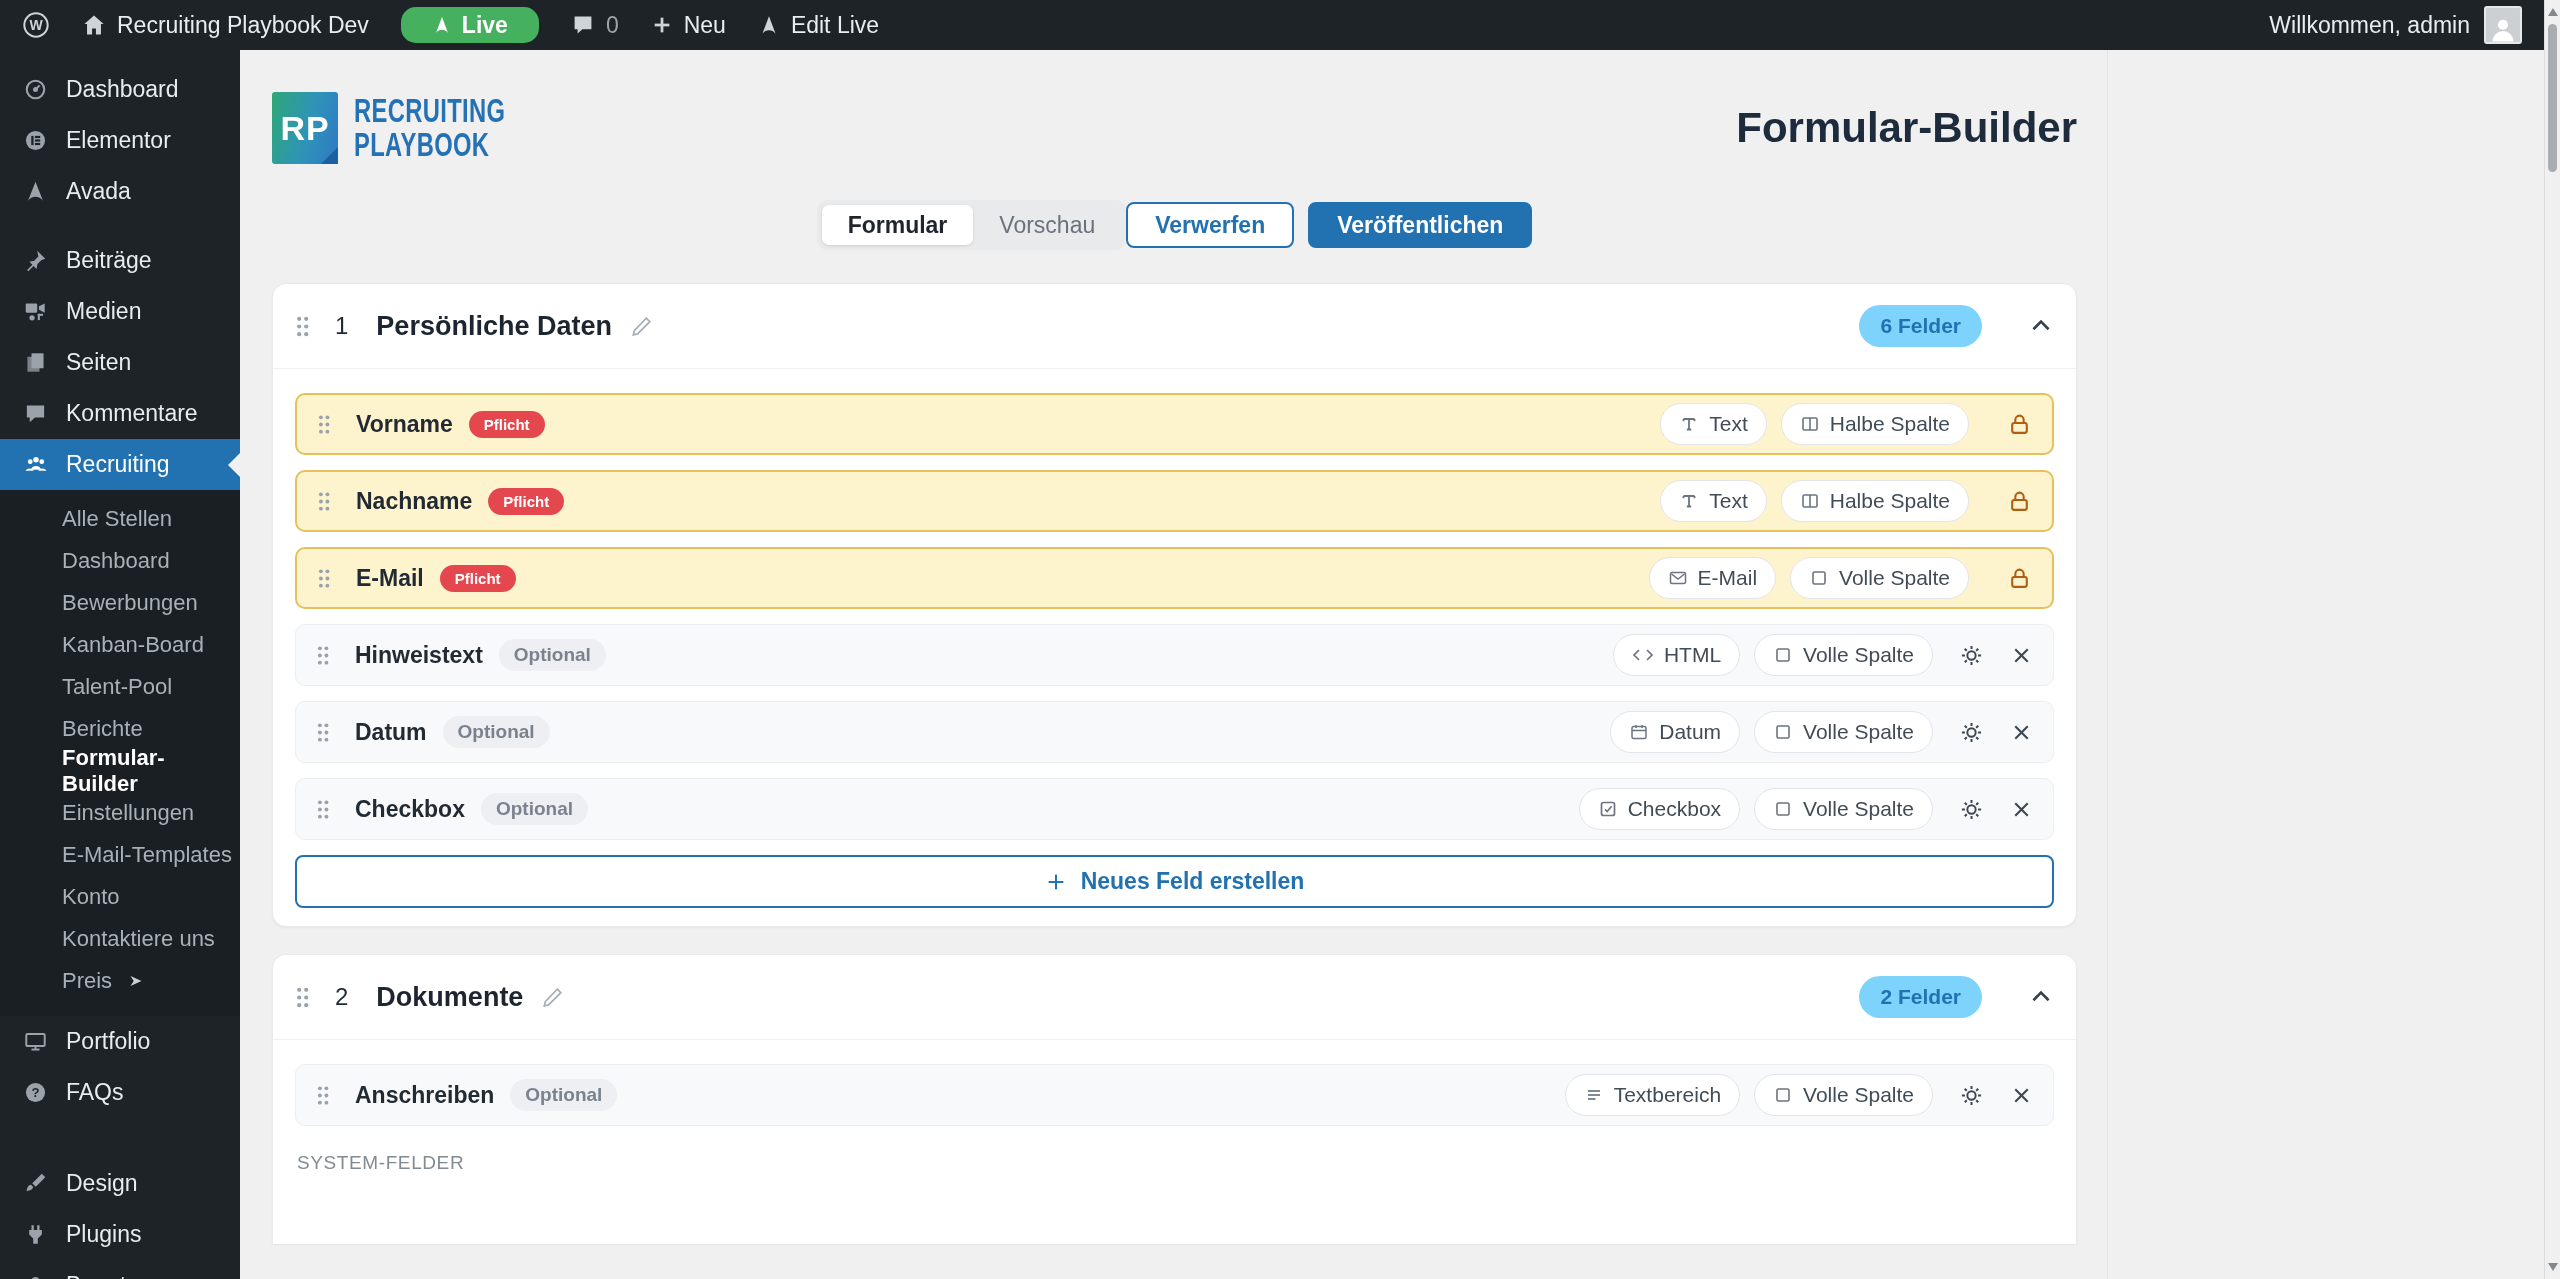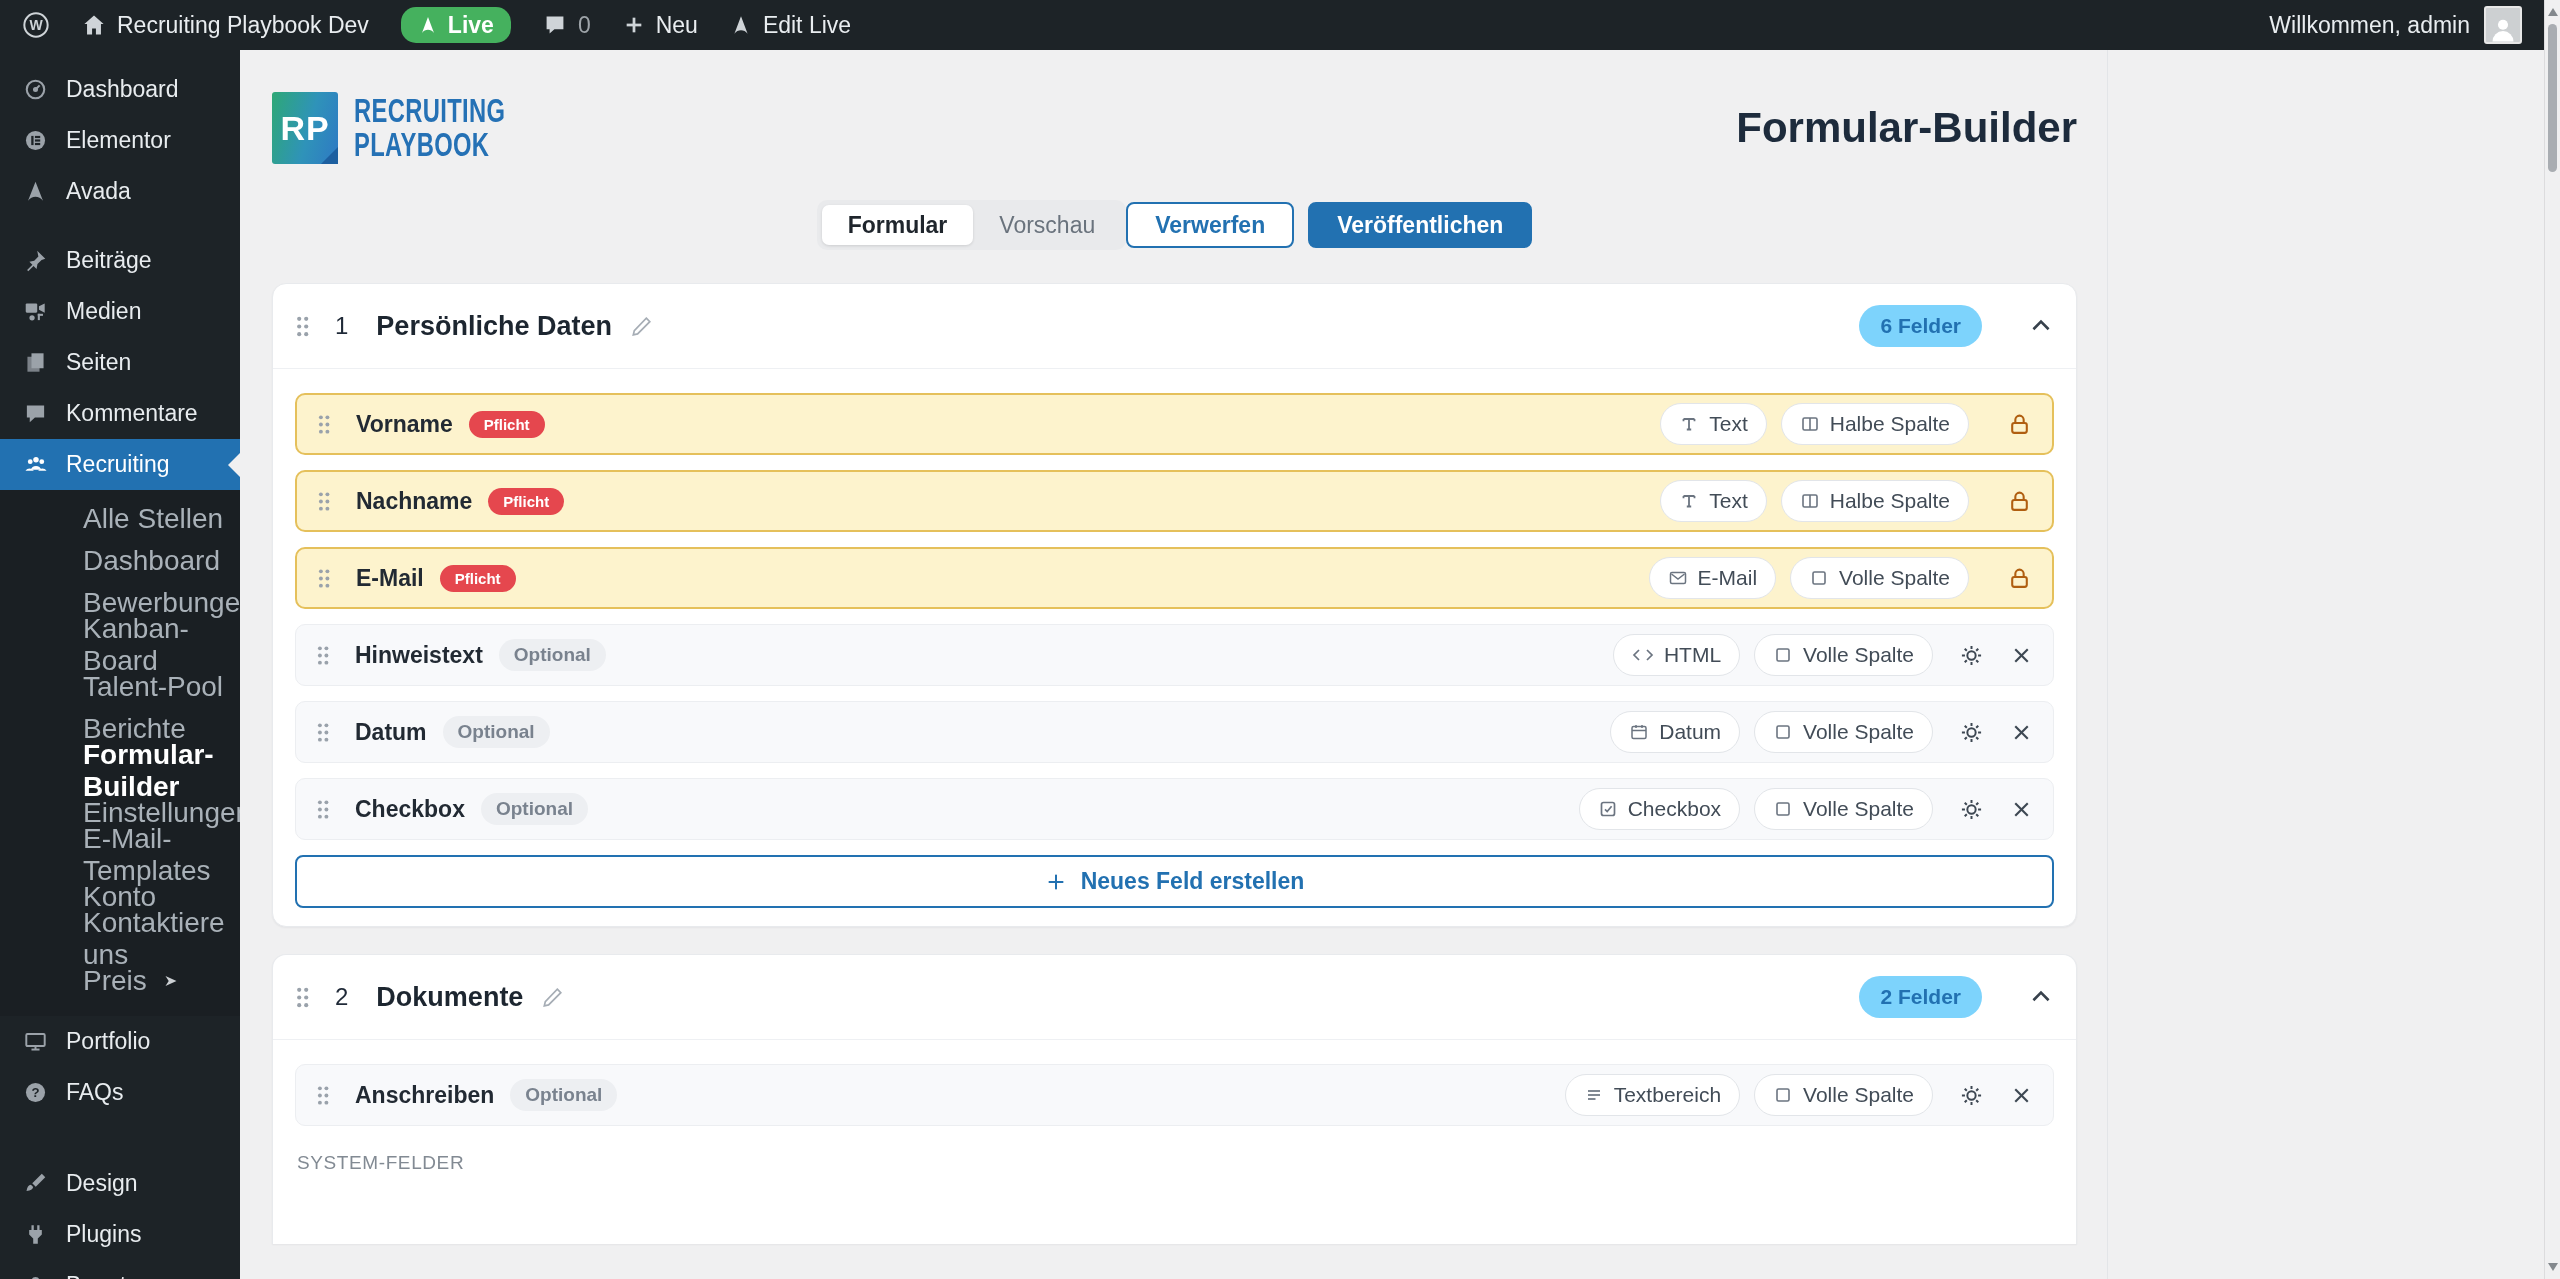--- a/index.html
+++ b/index.html
@@ -5,21 +5,21 @@
   html,body{margin:0;padding:0;background:#f0f0f1;font-family:"Liberation Sans",sans-serif;}
   #screen{position:relative;width:2560px;height:1279px;overflow:hidden;background:#f0f0f1;}
   svg{display:block;}
 
   
   .adminbar{position:absolute;top:0;left:0;width:2544px;height:50px;background:#1d2327;display:flex;align-items:center;padding:0 22px;box-sizing:border-box;color:#e9edf0;font-size:23px;z-index:5;}
   .ab-left{display:flex;align-items:center;gap:32px;flex:1;}
   .ab-item{display:flex;align-items:center;gap:11px;color:#e9edf0;cursor:pointer;white-space:nowrap;}
   .ab-item .ic{color:#cfd4d8;}
   .ab-count{color:#9ea4a9;}
-  .live{background:#45b15e;color:#fff;border-radius:15px;height:36px;display:flex;align-items:center;gap:10px;padding:0 17px;font-weight:600;cursor:pointer;}
+  .live{background:#45b15e;color:#fff;border-radius:15px;height:36px;display:flex;align-items:center;gap:10px;padding:0 31px;font-weight:600;cursor:pointer;}
   .ab-right{display:flex;align-items:center;gap:14px;cursor:pointer;}
   .avatar{width:38px;height:38px;background:#cdd0d2;border:2px solid #e7e7e7;border-radius:3px;display:flex;align-items:flex-end;justify-content:center;overflow:hidden;box-sizing:border-box;}
 
   
   .scroll{position:absolute;top:0;right:0;bottom:0;width:16px;background:#f0f0f1;border-left:1px solid #dcdcde;box-sizing:border-box;z-index:6;}
   .sthumb{position:absolute;top:24px;left:3px;width:9px;height:148px;background:#a9adb2;border-radius:5px;cursor:pointer;}
   .sarrow{position:absolute;left:3px;width:0;height:0;border-left:5px solid transparent;border-right:5px solid transparent;cursor:pointer;}
   .sarrow--up{top:8px;border-bottom:8px solid #83888d;}
   .sarrow--down{bottom:8px;border-top:8px solid #83888d;}
 
@@ -27,21 +27,21 @@
   .sidebar{position:absolute;top:50px;left:0;bottom:0;width:240px;background:#1d2327;color:#e8ecef;overflow:hidden;z-index:4;}
   .snav{padding-top:14px;}
   .sitem{height:51px;display:flex;align-items:center;gap:18px;padding-left:24px;font-size:23px;cursor:pointer;color:#e8ecef;}
   .sitem .sic{color:#9ba2a9;width:24px;display:flex;}
   .sitem--active{background:#2271b1;color:#fff;position:relative;}
   .sitem--active .sic{color:#fff;}
   .sitem--active::after{content:"";position:absolute;right:0;top:50%;margin-top:-12px;border:12px solid transparent;border-right-color:#f0f0f1;}
   .sep1{height:18px;}
   .sep2{height:40px;}
   .submenu{background:#1a1f23;padding:8px 0 14px;}
-  .subitem{height:42px;display:flex;align-items:center;gap:12px;padding-left:62px;color:#a9b1b8;font-size:28px;cursor:pointer;margin-left:21px;}
+  .subitem{height:42px;display:flex;align-items:center;gap:12px;padding-left:62px;color:#a9b1b8;font-size:22px;cursor:pointer;}
   .subitem--active{color:#fff;font-weight:700;}
   .arrowic{color:#ccd0d4;margin-left:4px;}
 
   
   .main{position:absolute;top:50px;left:240px;right:16px;bottom:0;background:#f0f0f1;overflow:hidden;}
   .app-edge{position:absolute;top:0;bottom:0;left:1867px;width:1px;background:#e3e5e8;}
   .content{position:absolute;left:32px;top:0;width:1805px;}
 
   .page-head{display:flex;align-items:center;justify-content:space-between;margin-top:40px;height:76px;}
   .logo{display:flex;gap:16px;align-items:center;}

